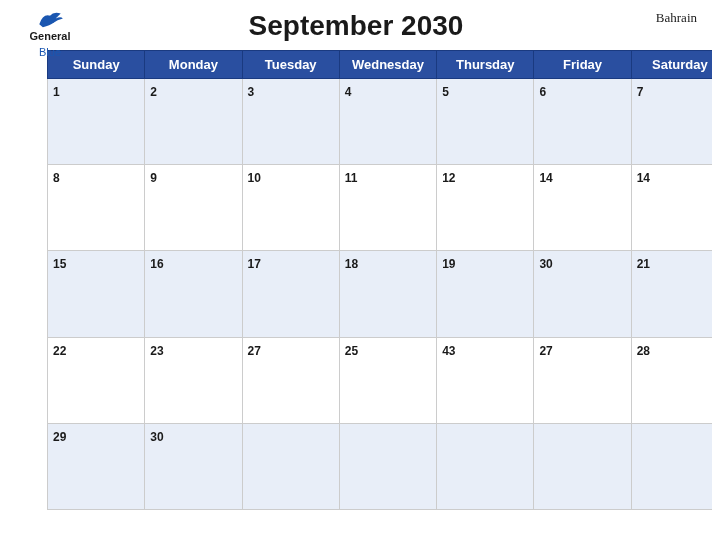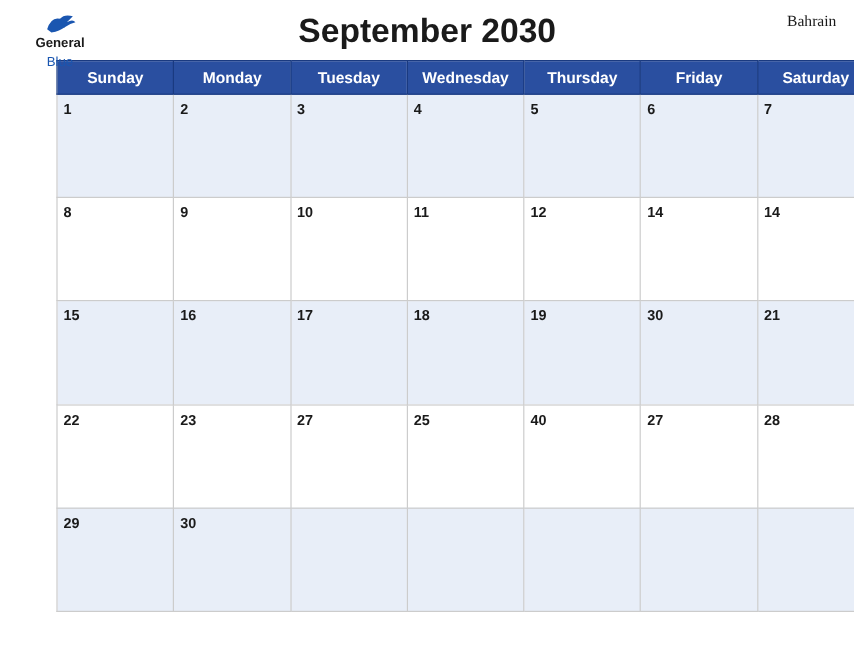--- a/index.html
+++ b/index.html
@@ -161,21 +161,21 @@
           <td><span class="date-num">18</span></td>
           <td><span class="date-num">19</span></td>
           <td><span class="date-num">30</span></td>
           <td><span class="date-num">21</span></td>
         </tr>
         <tr class="row-white">
           <td><span class="date-num">22</span></td>
           <td><span class="date-num">23</span></td>
           <td><span class="date-num">27</span></td>
           <td><span class="date-num">25</span></td>
-          <td><span class="date-num">40</span></td>
+          <td><span class="date-num">43</span></td>
           <td><span class="date-num">27</span></td>
           <td><span class="date-num">28</span></td>
         </tr>
         <tr class="row-blue">
           <td><span class="date-num">29</span></td>
           <td><span class="date-num">30</span></td>
           <td></td>
           <td></td>
           <td></td>
           <td></td>

